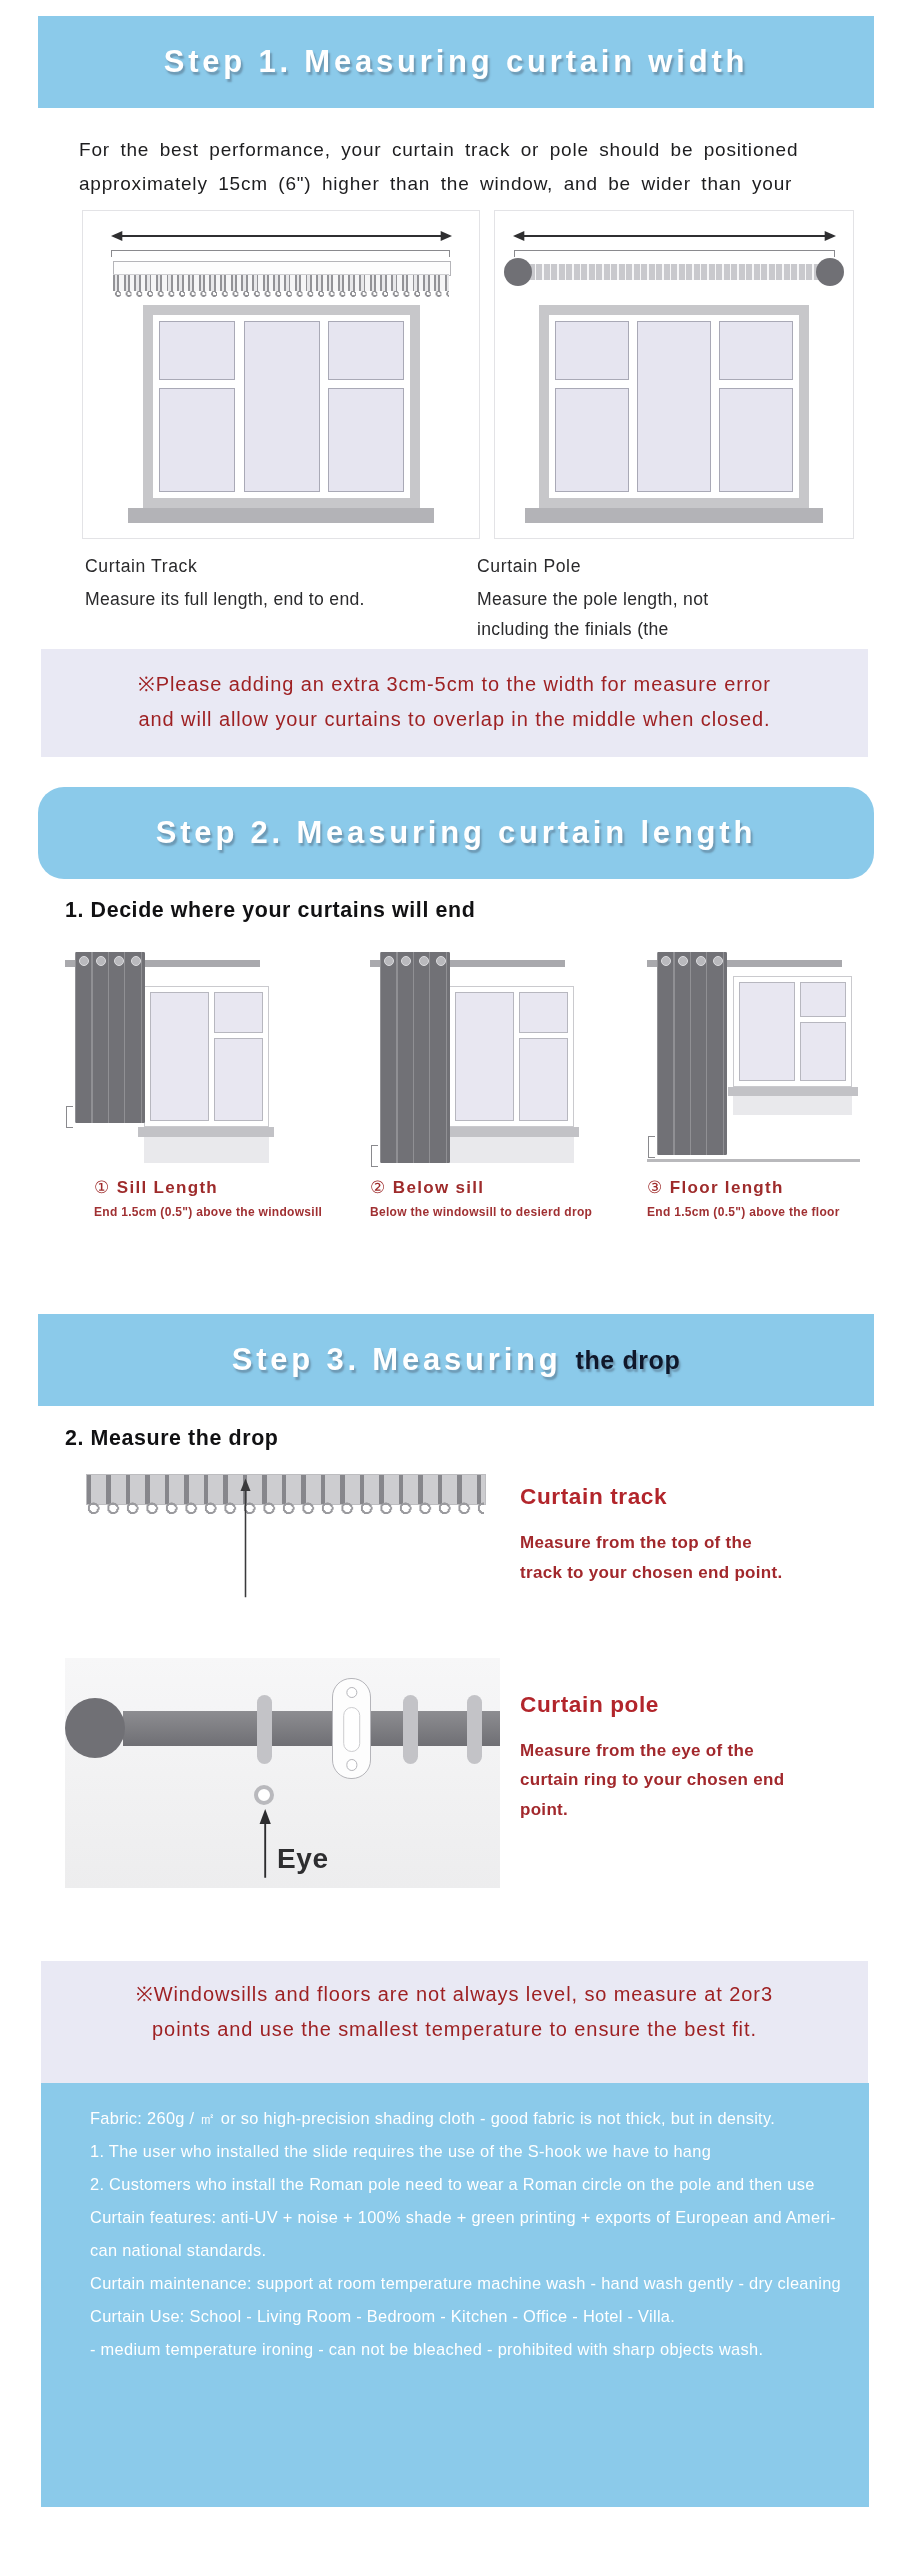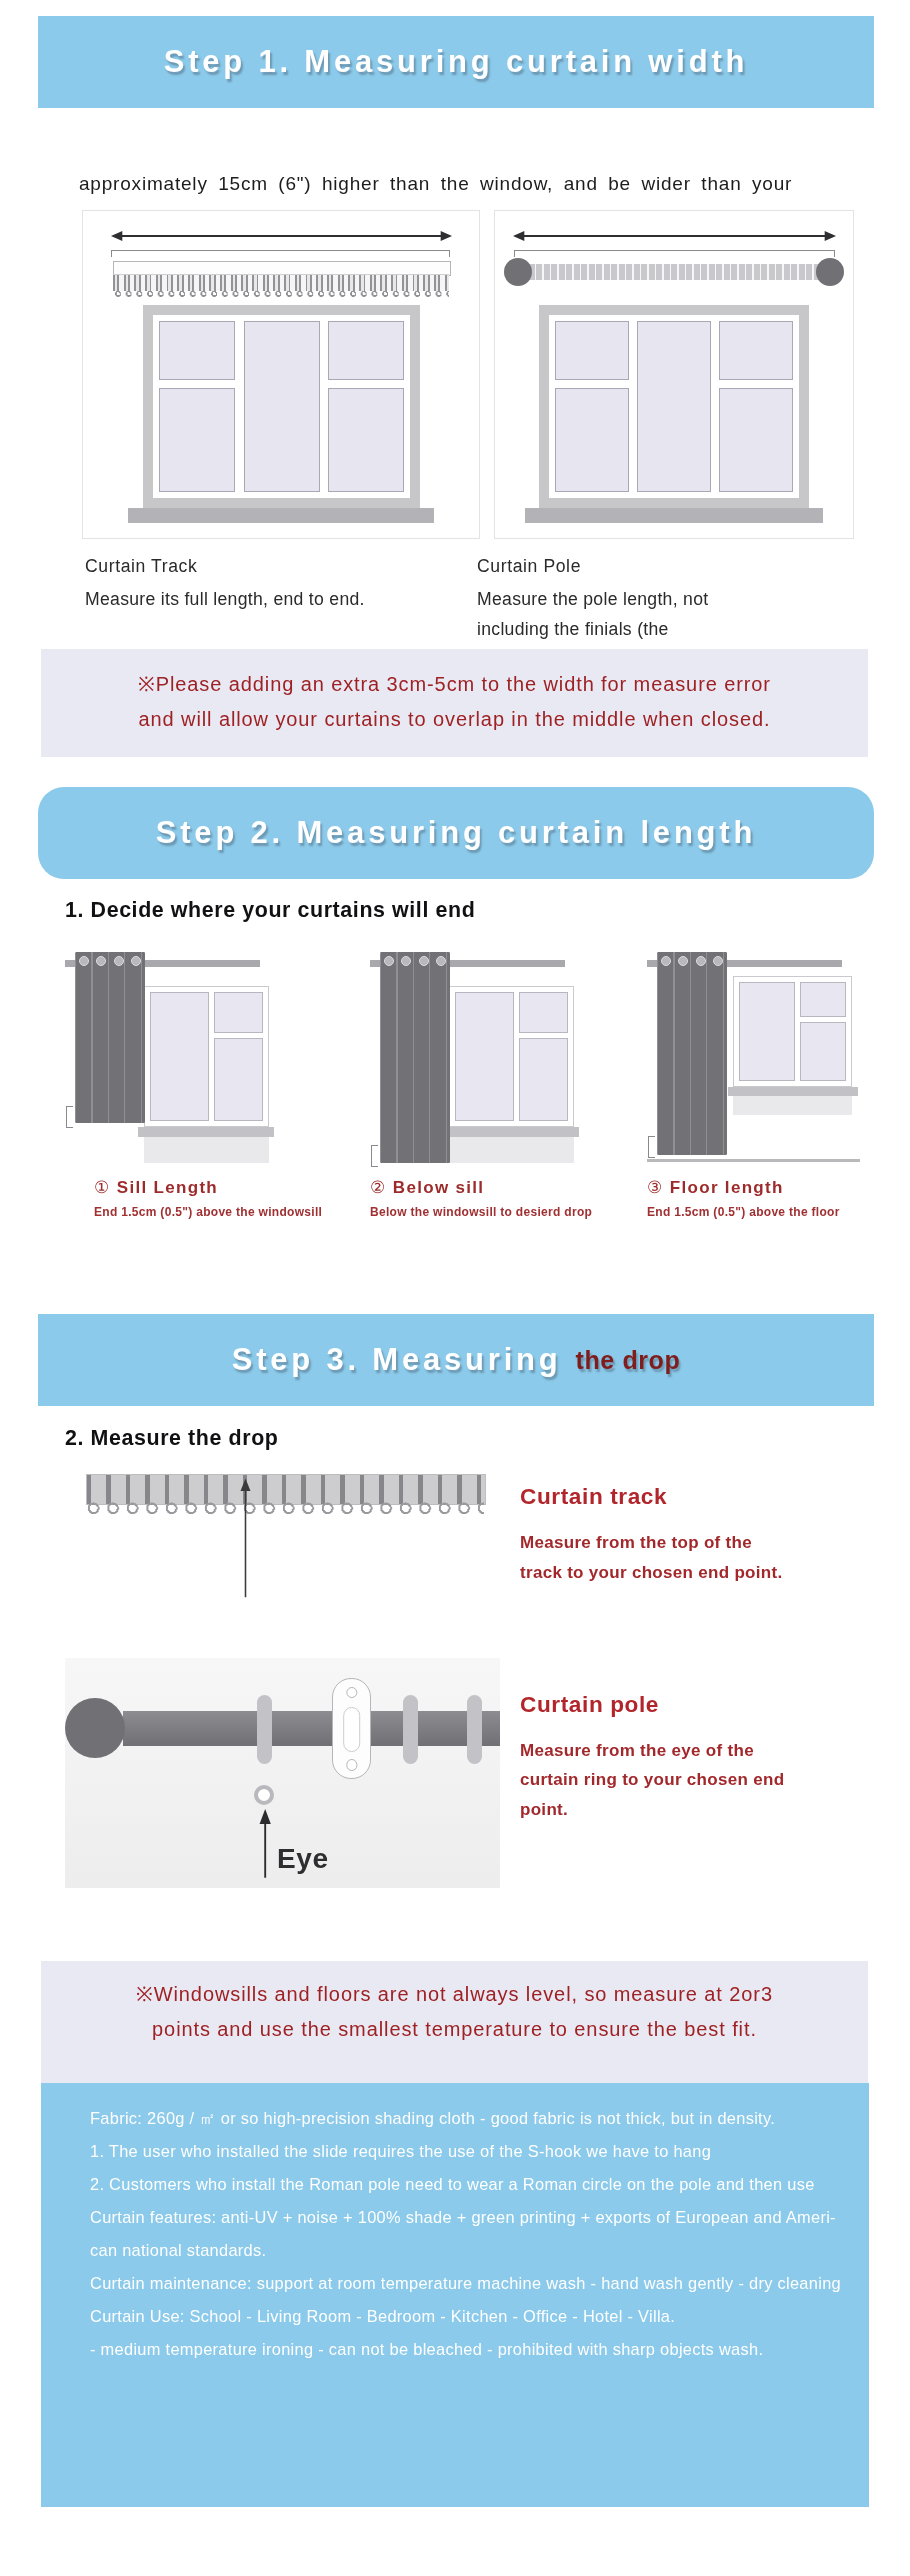--- a/index.html
+++ b/index.html
@@ -5,21 +5,21 @@
   html,body{margin:0;padding:0;background:#ffffff;}
   #canvas{position:relative;width:910px;height:2576px;background:#ffffff;overflow:hidden;
           font-family:"Liberation Sans", sans-serif;}
   .abs{position:absolute;}
 
   
   .band{position:absolute;left:38px;width:836px;height:92px;background:#8BCAEA;
         display:flex;align-items:center;justify-content:center;}
   .band-title{font-size:31px;font-weight:bold;color:#ffffff;letter-spacing:3.8px;
               text-shadow:1.9px 2.5px 1.9px rgba(70,90,110,0.45);}
-  .band-title-sub{font-size:25px;font-weight:bold;color:#7f1d1d;letter-spacing:0.6px;
+  .band-title-sub{font-size:25px;font-weight:bold;color:#0f172a;letter-spacing:0.6px;
                   margin-left:14px;text-shadow:1.9px 2.5px 1.9px rgba(70,90,110,0.45);}
 
   
   .intro{position:absolute;left:79px;width:777px;font-size:19px;color:#1d1d1f;
          letter-spacing:0.8px;word-spacing:4.4px;line-height:33px;}
 
   
   .illo-box{position:absolute;background:#ffffff;border:0.6px solid #e3e3e6;}
   .meas-bracket{position:absolute;border-top:1.3px solid #8a8a8e;border-left:1.3px solid #8a8a8e;
                 border-right:1.3px solid #8a8a8e;height:5.7px;}
@@ -102,20 +102,21 @@
 </style>
 </head>
 <body>
 
 <div id="canvas">
 
   <div class="band" style="top:16.4px;">
     <span class="band-title">Step 1. Measuring curtain width</span>
   </div>
 
+  <div class="intro" style="top:133px;">For the best performance, your curtain track or pole should be positioned</div>
   <div class="intro" style="top:167px;">approximately 15cm (6") higher than the window, and be wider than your</div>
 
   <div class="illo-box" style="left:82px;top:210px;width:396px;height:327px;">
     <svg class="abs" style="left:28px;top:17.6px;" width="341" height="14" viewBox="0 0 542 22">
       <line x1="14" y1="11" x2="528" y2="11" stroke="#2f2f31" stroke-width="3"></line>
       <polygon points="0,11 18,3 18,19" fill="#2f2f31"></polygon>
       <polygon points="542,11 524,3 524,19" fill="#2f2f31"></polygon>
     </svg>
     <div class="meas-bracket" style="left:28px;top:39px;width:337px;"></div>
     <div class="track-bar" style="left:30px;top:50px;width:336px;height:12.6px;"></div>

